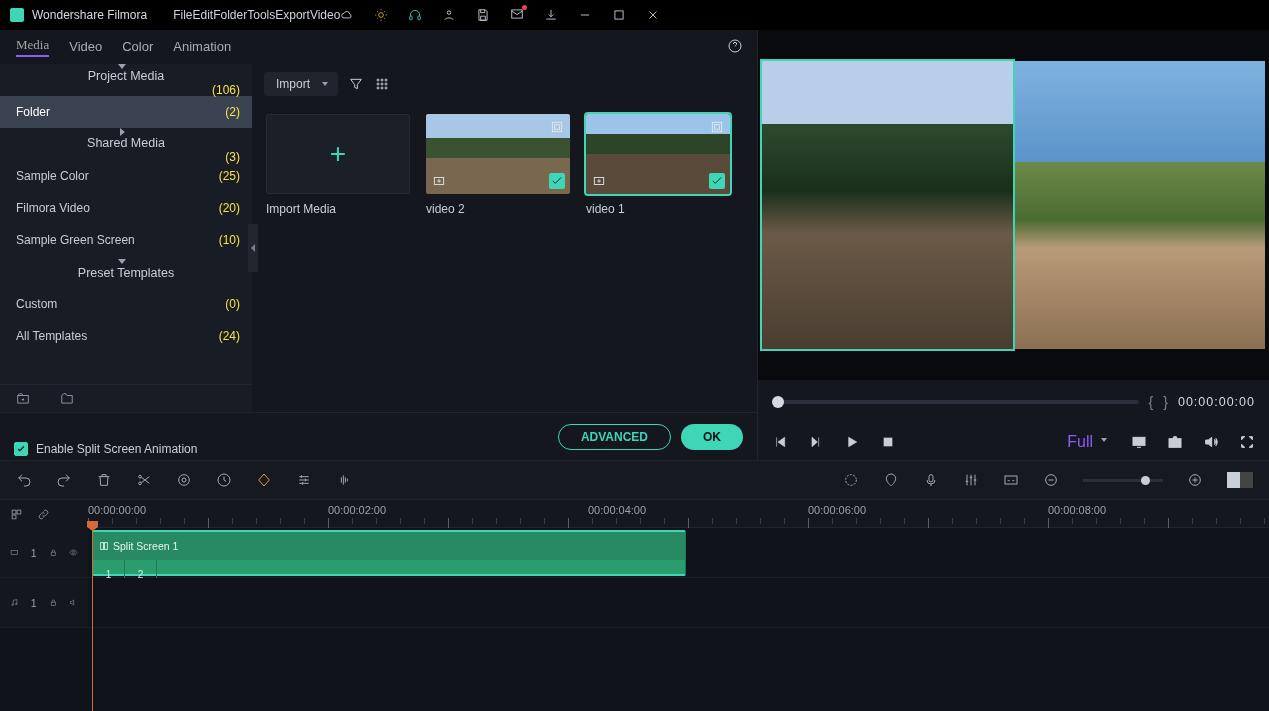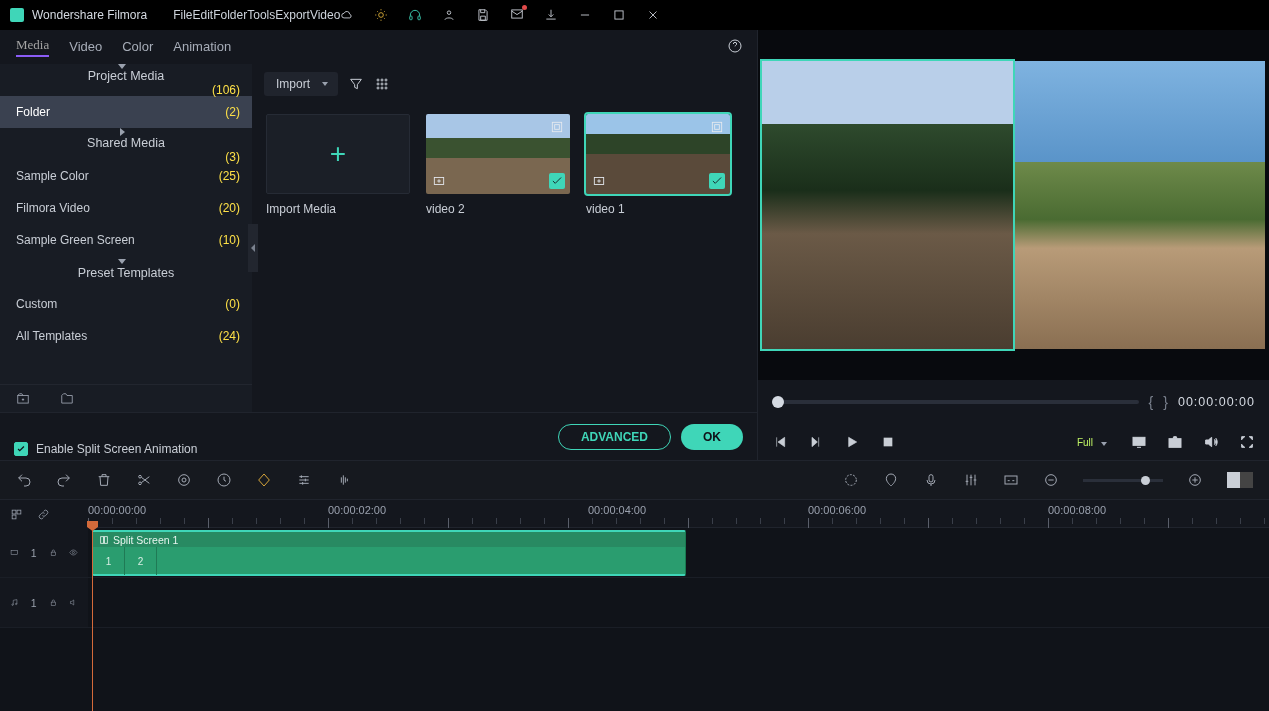--- a/index.html
+++ b/index.html
@@ -78,21 +78,21 @@
 .road { position: absolute; inset: 0; background: linear-gradient(#b9cfe9 0%, #b9cfe9 22%, #2e4a2d 22%, #1a2e1a 45%, #6b5a47 60%, #4a3d30 100%); }
 .road.r2 { background: linear-gradient(#7fb3e0 0%, #5a94c9 35%, #6e8a4a 35%, #4a6b32 55%, #b89b78 65%, #8a6f52 100%); }
 .pv-under { height: 44px; display: flex; align-items: center; padding: 0 14px; gap: 10px; }
 .time-slider { flex: 1; height: 4px; background: #2a2f3a; border-radius: 2px; position: relative; }
 .time-slider .head { position: absolute; left: 0; top: -4px; width: 12px; height: 12px; background: #d5dae2; border-radius: 50%; }
 .brace { color: #7b828f; font-size: 14px; }
 .tc { color: #d5dae2; font-size: 12.5px; letter-spacing: 1px; }
 .pv-ctrl { height: 36px; display: flex; align-items: center; padding: 0 14px; gap: 20px; }
 .pc-ic { width: 16px; height: 16px; stroke: #c9ced6; fill: #c9ced6; cursor: pointer; }
 .pv-ctrl .spacer { flex: 1; }
-.quality { background: transparent; color: #bef264; font-size: 10px; padding: 3px 18px 3px 6px; position: relative; }
+.quality { background: transparent; color: #8b5cf6; font-size: 16px; padding: 3px 18px 3px 6px; position: relative; }
 .quality::after { content: ""; position: absolute; right: 4px; top: 8px; border-left: 3px solid transparent; border-right: 3px solid transparent; border-top: 4px solid #9aa1ae; }
 
 .timeline { height: 251px; background: #101319; display: flex; flex-direction: column; }
 .tl-tools { height: 40px; background: #16191f; display: flex; align-items: center; padding: 0 16px; gap: 24px; border-top: 1px solid #20242d; border-bottom: 1px solid #20242d; }
 .tl-ic { width: 16px; height: 16px; stroke: #a2a8b3; fill: none; stroke-width: 1.5; cursor: pointer; }
 .tl-ic.gold { stroke: #d6a53a; }
 .tl-sp { flex: 1; }
 .zoom-sl { width: 80px; height: 3px; background: #2a2f3a; position: relative; }
 .zoom-sl .h { position: absolute; left: 58px; top: -3px; width: 9px; height: 9px; background: #c9ced6; border-radius: 50%; }
 .tl-fit { width: 26px; height: 16px; display: flex; }
@@ -105,21 +105,21 @@
 .ticks { position: absolute; top: 18px; left: 0; right: 0; height: 10px; }
 .tk { position: absolute; top: 0; width: 1px; height: 6px; background: #3a3f4a; }
 .tk.maj { height: 10px; background: #5a5f6b; }
 
 .tracks { flex: 1; position: relative; }
 .track { height: 50px; display: flex; border-bottom: 1px solid #1a1e26; }
 .t-head { width: 88px; background: #14171e; display: flex; align-items: center; gap: 12px; padding: 0 10px; }
 .th-ic { width: 13px; height: 13px; stroke: #9aa1ae; fill: none; stroke-width: 1.5; }
 .t-body { flex: 1; position: relative; background: #101319; }
 .clip { position: absolute; left: 4px; top: 2px; width: 594px; height: 46px; background: #2a9d6f; border: 1px solid #1a7a52; border-top: 2px solid #3fd6b8; border-bottom: 2px solid #3fd6b8; border-radius: 2px; }
-.clip-hdr { height: 15px; background: #288a62; display: flex; align-items: center; padding: 0 6px; font-size: 10.5px; color: #e8f5ef; gap: 4px; }
+.clip-hdr { height: 28px; background: #288a62; display: flex; align-items: center; padding: 0 6px; font-size: 10.5px; color: #e8f5ef; gap: 4px; }
 .clip-sub { display: flex; height: 28px; }
 .sub-cell { width: 32px; border-right: 1px solid #1f7a55; display: flex; align-items: center; justify-content: center; font-size: 10px; color: #d9efe5; }
 
 .playhead { position: absolute; left: 92px; top: 0; bottom: 0; width: 1px; background: #d46a3a; z-index: 5; }
 .playhead::before { content: ""; position: absolute; top: -7px; left: -5px; width: 11px; height: 10px; background: #d46a3a; clip-path: polygon(0 0, 100% 0, 100% 60%, 50% 100%, 0 60%); }
 
 .collapse-handle { position: absolute; left: 248px; top: 160px; width: 10px; height: 48px; background: #22262f; display: flex; align-items: center; justify-content: center; cursor: pointer; z-index: 3; }
 .collapse-handle::before { content: ""; border-top: 4px solid transparent; border-bottom: 4px solid transparent; border-right: 4px solid #7b828f; }
 .th-lbl{font-size:10.5px;color:#9aa1ae;}
 </style>

